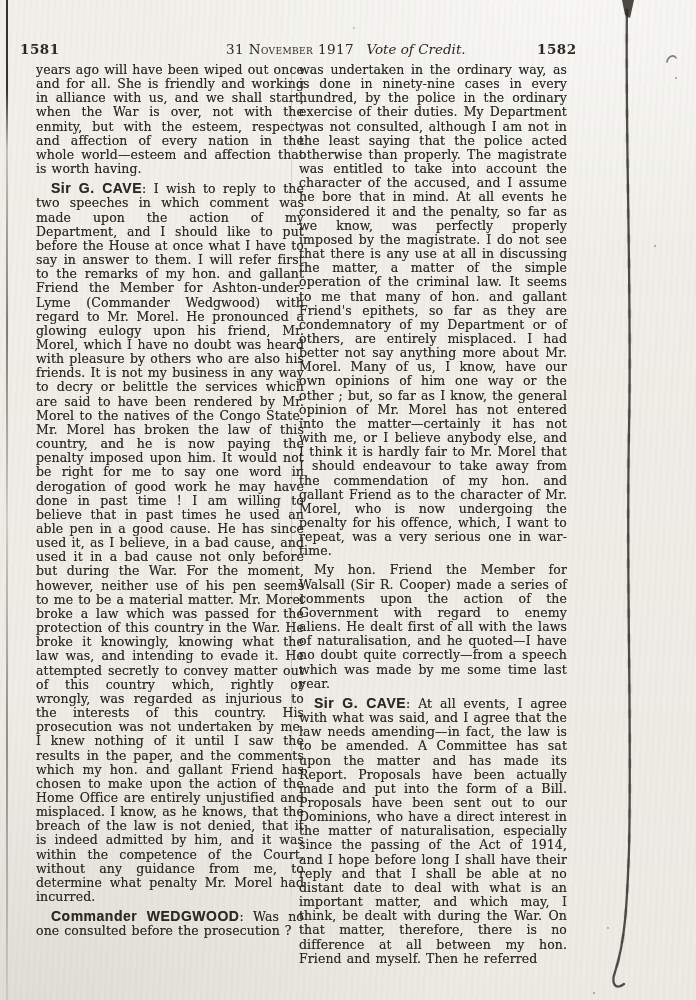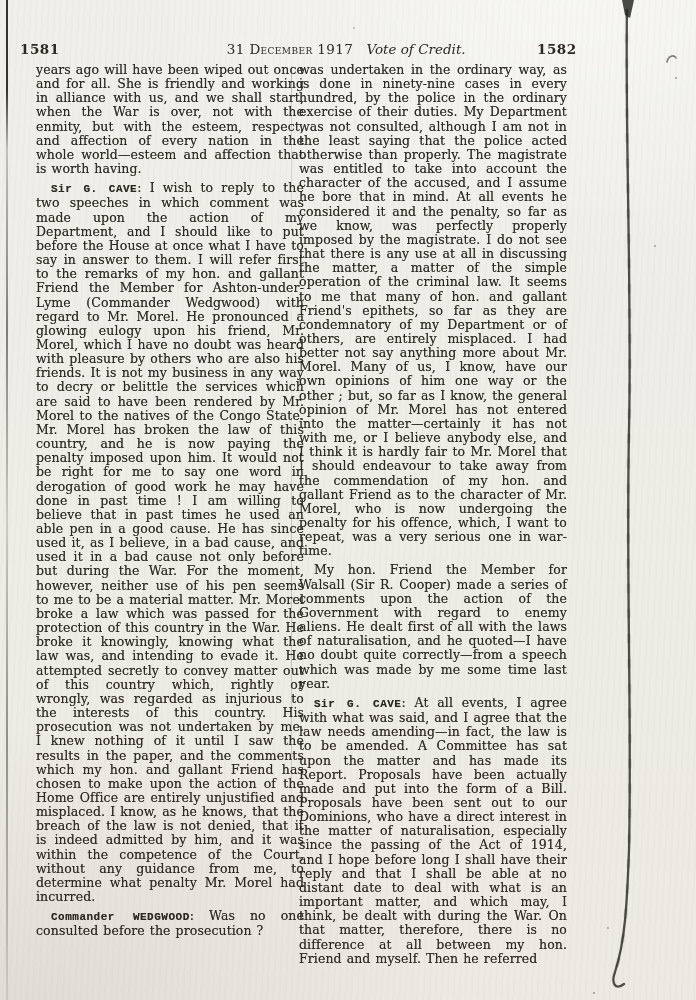--- a/index.html
+++ b/index.html
@@ -31,22 +31,22 @@
     position:absolute;top:63px;width:268px;
     font-size:12.5px;line-height:14.15px;text-align:justify;
     letter-spacing:.1px;word-spacing:.9px;color:#2c2923;
     text-shadow:0 0 .5px rgba(44,41,35,.55);
   }
   .col.left{left:36px;}
   .col.right{left:299px;}
   .para{margin:0 0 5px 0;text-indent:15px;position:relative;}
   .para.flush{text-indent:0;}
   .speaker{
-    font-family:Liberation Mono, monospace;font-weight:bold;
-    font-size:11px;letter-spacing:.5px;
+    font-family:Liberation Sans, sans-serif;font-weight:bold;
+    font-size:14px;letter-spacing:.5px;
   }
   .para.dot::before{
     content:"";position:absolute;left:2px;top:7px;width:3px;height:3px;
     border-radius:50%;background:#3b3934;opacity:.8;
   }
   
   #left-rule{
     position:absolute;left:6px;top:0;width:2px;height:1000px;
     background:linear-gradient(to bottom,
       #35332e 0 90px, rgba(53,51,46,.25) 150px, rgba(53,51,46,.6) 330px,
@@ -59,21 +59,21 @@
       rgba(45,43,38,.4) 58%, rgba(45,43,38,.35) 75%, rgba(45,43,38,.05));
   }
   svg.artifacts{position:absolute;left:0;top:0;}
 </style>
 </head>
 <body>
 
 <div class="page">
 
   <div class="hdr num" id="h-num-left">1581</div>
-  <div class="hdr" id="h-date">31 December 1917</div>
+  <div class="hdr" id="h-date">31 November 1917</div>
   <div class="hdr ital" id="h-title-right">Vote of Credit.</div>
   <div class="hdr num" id="h-num-right">1582</div>
 
   <div class="col left">
     <p class="para flush"><span>years ago will have been wiped out once and for all.  She is friendly and working in alliance with us, and we shall start, when the War is over, not with the enmity, but with the esteem, respect, and affection of every nation in the whole world—esteem and affection that is worth having.</span></p>
     <p class="para"><span class="speaker">Sir G. CAVE</span><span>: I wish to reply to the two speeches in which comment was made upon the action of my Department, and I should like to put before the House at once what I have to say in answer to them. I will refer first to the remarks of my hon. and gallant Friend the Member for Ashton-under-Lyme (Commander Wedgwood) with regard to Mr. Morel.  He pronounced a glowing eulogy upon his friend, Mr. Morel, which I have no doubt was heard with pleasure by others who are also his friends.  It is not my business in any way to decry or belittle the services which are said to have been rendered by Mr. Morel to the natives of the Congo State.  Mr. Morel has broken the law of this country, and he is now paying the penalty imposed upon him.  It would not be right for me to say one word in derogation of good work he may have done in past time !  I am willing to believe that in past times he used an able pen in a good cause.  He has since used it, as I believe, in a bad cause, and used it in a bad cause not only before but during the War.  For the moment, however, neither use of his pen seems to me to be a material matter.  Mr. Morel broke a law which was passed for the protection of this country in the War.  He broke it knowingly, knowing what the law was, and intending to evade it.  He attempted secretly to convey matter out of this country which, rightly or wrongly, was regarded as injurious to the interests of this country.  His prosecution was not undertaken by me.  I knew nothing of it until I saw the results in the paper, and the comments which my hon. and gallant Friend has chosen to make upon the action of the Home Office are entirely unjustified and misplaced.  I know, as he knows, that the breach of the law is not denied, that it is indeed admitted by him, and it was within the competence of the Court, without any guidance from me, to determine what penalty Mr. Morel had incurred.</span></p>
     <p class="para"><span class="speaker">Commander WEDGWOOD</span><span>: Was no one consulted before the prosecution ?</span></p>
   </div>
 
   <div class="col right">

